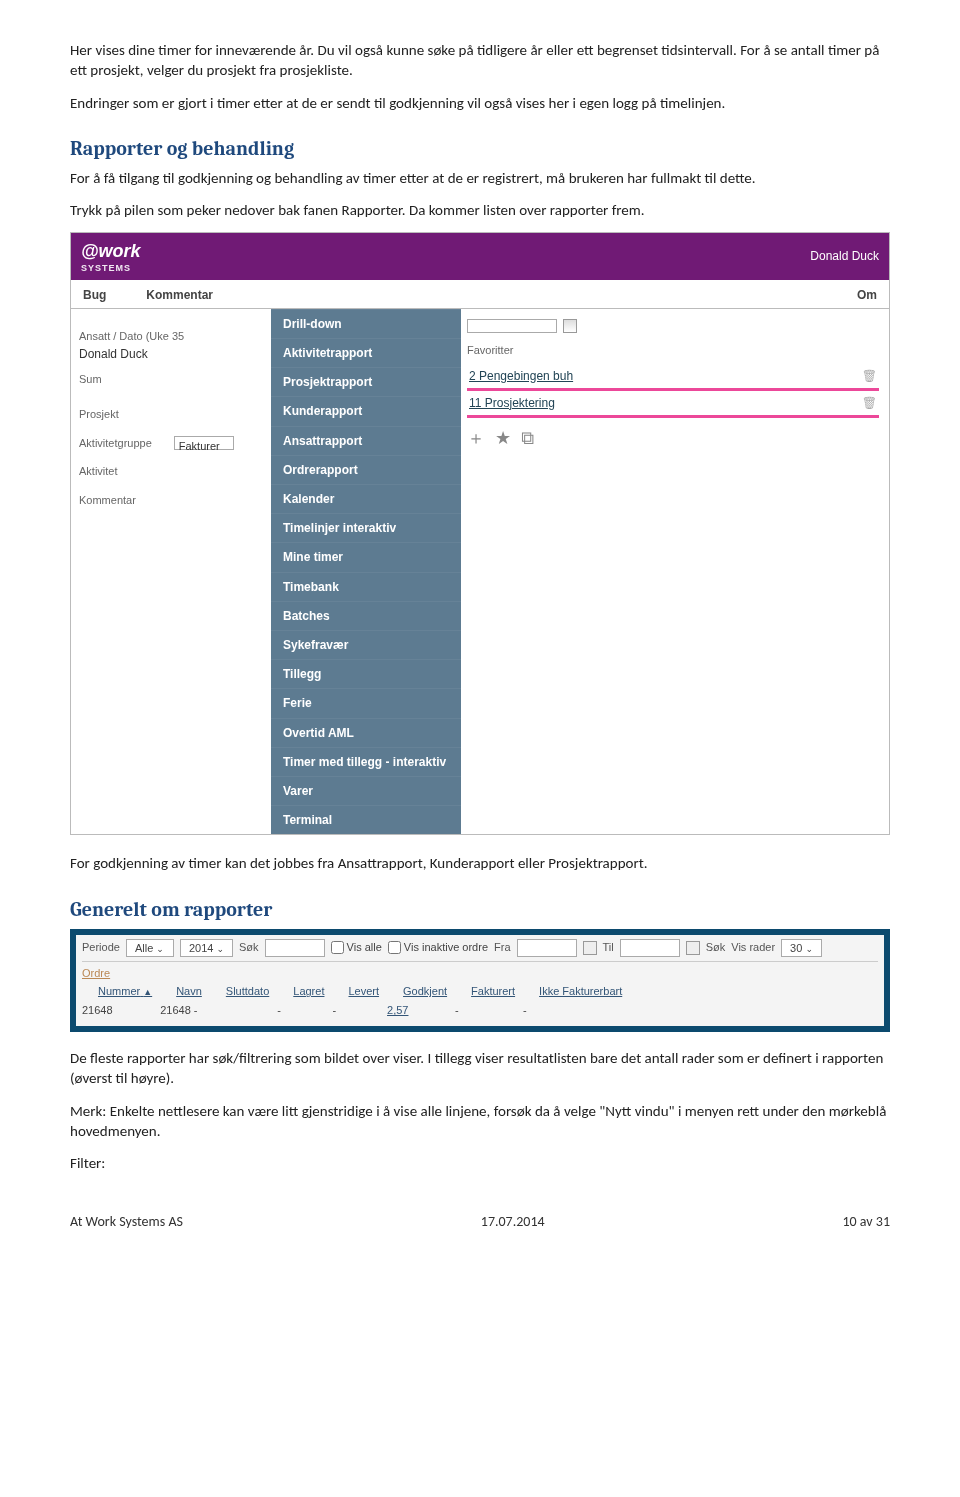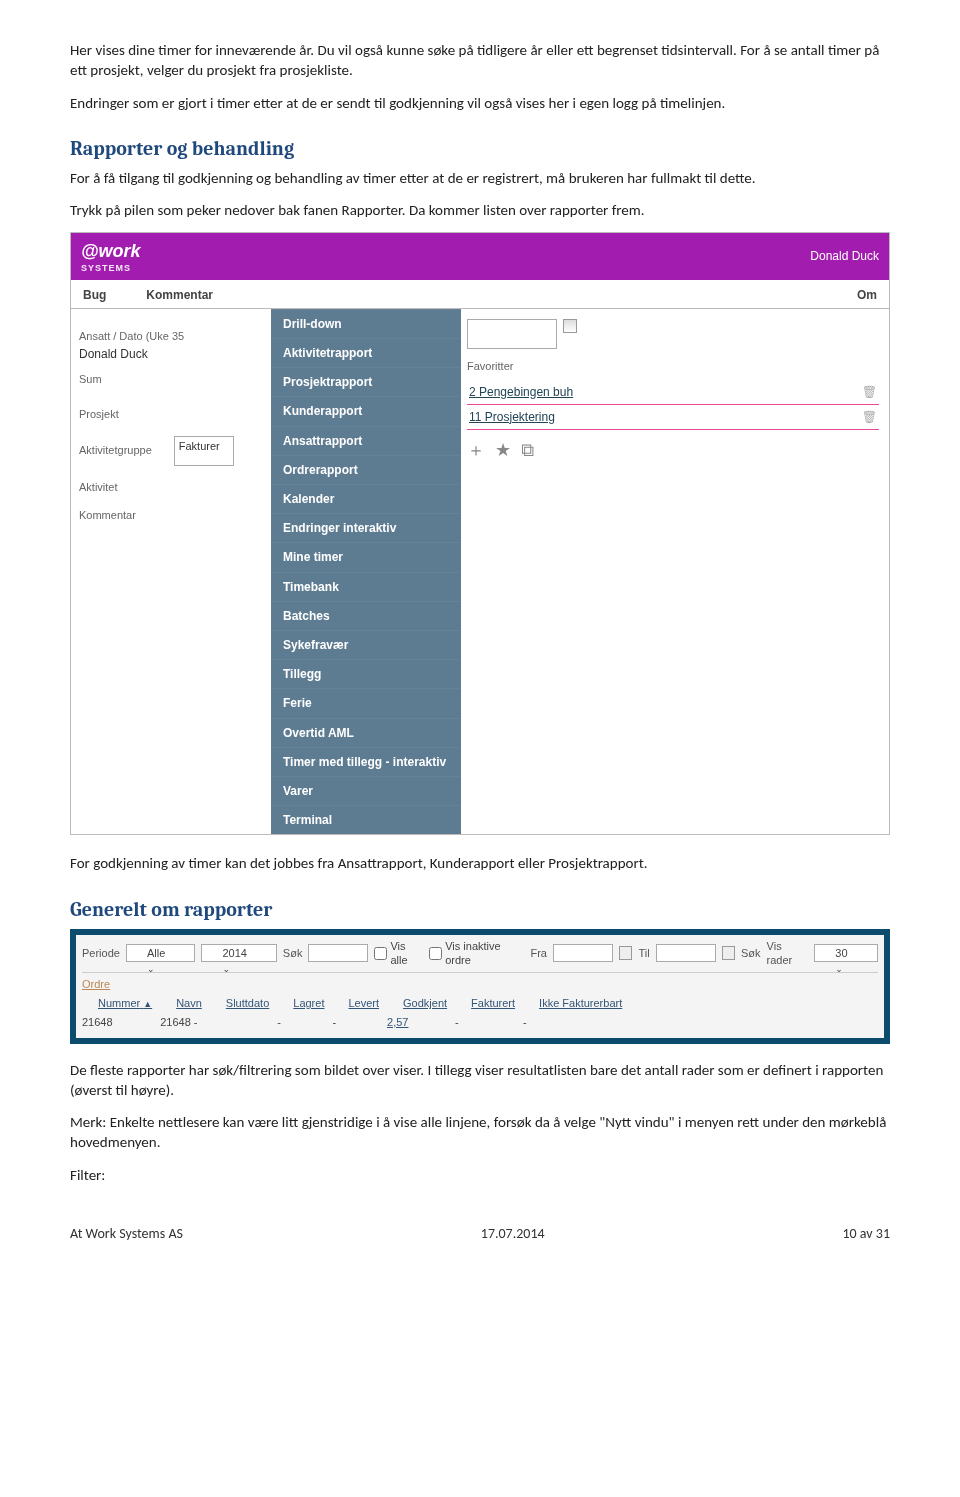--- a/index.html
+++ b/index.html
@@ -1,52 +1,52 @@
 <!DOCTYPE html>
 <html><head>
 <meta charset="utf-8">
 <style>
   * { box-sizing: border-box; margin: 0; padding: 0; }
   body { font-family: Calibri, Arial, sans-serif; font-size: 15px; color: #222; background: #fff; width: 960px; margin: 0 auto; padding: 40px 70px 30px 70px; line-height: 1.35; }
   p { margin: 0 0 12px 0; }
   h2 { font-family: Cambria, Georgia, serif; color: #1f497d; font-size: 20px; font-weight: bold; margin: 22px 0 6px 0; }
   
   .shot1 { border: 1px solid #bbb; background: #fff; margin: 8px 0 18px 0; font-family: Arial, sans-serif; font-size: 12px; color: #333; }
-  .shot1 .topbar { background: #a21caf; color: #fff; padding: 4px 10px 0 10px; }
+  .shot1 .topbar { background: #701a75; color: #fff; padding: 4px 10px 0 10px; }
   .shot1 .brand { display:flex; justify-content: space-between; align-items:center; padding: 2px 0 6px 0;}
   .shot1 .brandtxt { font-size: 18px; font-weight: bold; font-style: italic; }
   .shot1 .brandtxt small { font-size:9px; font-style:normal; letter-spacing:1px; opacity:.9; display:block; margin-top:-2px;}
   .shot1 .tabs { display:flex; gap:0; }
   .shot1 .tab { padding: 6px 14px; color:#fff; font-weight:bold; font-size:12px; cursor:pointer; white-space:nowrap; }
   .shot1 .tab.active { background: #5d8aa8; position:relative; }
   .shot1 .tab.circled { position:relative; }
   .shot1 .tab.circled::after { content:""; position:absolute; left:4px; right:4px; top:2px; bottom:2px; border:2px solid #c00; border-radius:50%/60%; pointer-events:none; }
   .shot1 .chev::after { content:" \2304"; font-size:10px; opacity:.85; }
   .shot1 .subtabs { background:#fff; display:flex; gap:16px; padding:2px 0 0 0; border-bottom:1px solid #bbb;}
   .shot1 .subtab { padding:5px 12px; font-weight:bold; font-size:12px; color:#444; }
   .shot1 .body { display:flex; }
   .shot1 .leftcol { flex:0 0 200px; padding:10px 8px 8px 8px; }
   .shot1 .leftcol .lbl { color:#666; font-size:11px; margin-top:10px; }
   .shot1 .leftcol .val { font-size:12px; margin-top:2px; margin-bottom:2px;}
   .shot1 .leftcol .row { display:flex; align-items:center; gap:22px; }
-  .shot1 .inp { border:1px solid #aaa; padding:2px 4px; font-size:11px; background:#fff; min-width:60px; height:30px;}
+  .shot1 .inp { border:1px solid #aaa; padding:2px 4px; font-size:11px; background:#fff; min-width:60px; height:14px;}
   .shot1 .dropdown { flex:0 0 190px; background:#5d7b91; color:#fff; font-weight:bold; font-size:12px; }
   .shot1 .dropdown .ditem { padding:6px 12px; border-top:1px solid rgba(255,255,255,.06); cursor:pointer; white-space:nowrap;}
   .shot1 .rightcol { flex:1; padding:10px 10px 8px 6px; }
   .shot1 .rightcol .hdr { color:#666; font-size:11px; margin-bottom:6px; }
-  .shot1 .favrow { display:flex; justify-content:space-between; align-items:center; border-bottom:1px solid #ec4899; padding:4px 2px; }
+  .shot1 .favrow { display:flex; justify-content:space-between; align-items:center; border-bottom:3px solid #ec4899; padding:4px 2px; }
   .shot1 .favrow a { color:#245; text-decoration:underline; font-size:12px;}
   .shot1 .trash { color:#aaa; font-size:12px; }
   .shot1 .iconrow { color:#888; font-size:18px; letter-spacing:6px; padding:8px 0 0 0; display:flex; align-items:center; gap:4px;}
   .shot1 .cal { display:inline-block; width:14px;height:14px;border:1px solid #999;background:linear-gradient(#ddd,#fff); vertical-align:middle;}
   
   
   .shot2 { border:6px solid #0c4a6e; background:#f4f4f4; margin:6px 0 16px 0; font-family: Arial,sans-serif; font-size:11px; color:#444; padding:4px 6px 6px 6px;}
   .shot2 .fbar { display:flex; align-items:center; gap:6px; flex-wrap:nowrap; margin-bottom:4px; border-bottom:1px solid #ccc; padding-bottom:4px;}
-  .shot2 .sel, .shot2 .txt { border:1px solid #aaa; background:#fff; font-size:11px; padding:1px 20px; height:18px;}
+  .shot2 .sel, .shot2 .txt { border:1px solid #aaa; background:#fff; font-size:11px; padding:1px 8px; height:18px;}
   .shot2 .sel { min-width:48px;}
   .shot2 .lbl { color:#555; font-size:11px; }
   .shot2 .chk { display:inline-flex; align-items:center; gap:3px; }
   .shot2 .cal2 { display:inline-block; width:14px; height:14px; border:1px solid #999; background:#eee;}
   .shot2 .sub { color:#b85; text-decoration:underline; font-size:11px; margin:4px 0 2px 0; display:block;}
   .shot2 table { border-collapse:collapse; font-size:11px; width:auto; margin-top:2px;}
   .shot2 th { text-align:left; font-weight:normal; color:#357; text-decoration:underline; padding:2px 8px 2px 16px; font-size:11px; white-space:nowrap;}
   .shot2 td { padding:2px 8px 2px 0; color:#444; }
   .shot2 td a { color:#357; text-decoration:underline; }
   
@@ -94,21 +94,21 @@
       <div class="lbl" style="margin-top:14px">Kommentar</div>
     </div>
     <div class="dropdown">
       <div class="ditem">Drill-down</div>
       <div class="ditem">Aktivitetrapport</div>
       <div class="ditem">Prosjektrapport</div>
       <div class="ditem">Kunderapport</div>
       <div class="ditem">Ansattrapport</div>
       <div class="ditem">Ordrerapport</div>
       <div class="ditem">Kalender</div>
-      <div class="ditem">Endringer interaktiv</div>
+      <div class="ditem">Timelinjer interaktiv</div>
       <div class="ditem">Mine timer</div>
       <div class="ditem">Timebank</div>
       <div class="ditem">Batches</div>
       <div class="ditem">Sykefravær</div>
       <div class="ditem">Tillegg</div>
       <div class="ditem">Ferie</div>
       <div class="ditem">Overtid AML</div>
       <div class="ditem">Timer med tillegg - interaktiv</div>
       <div class="ditem">Varer</div>
       <div class="ditem">Terminal</div>

